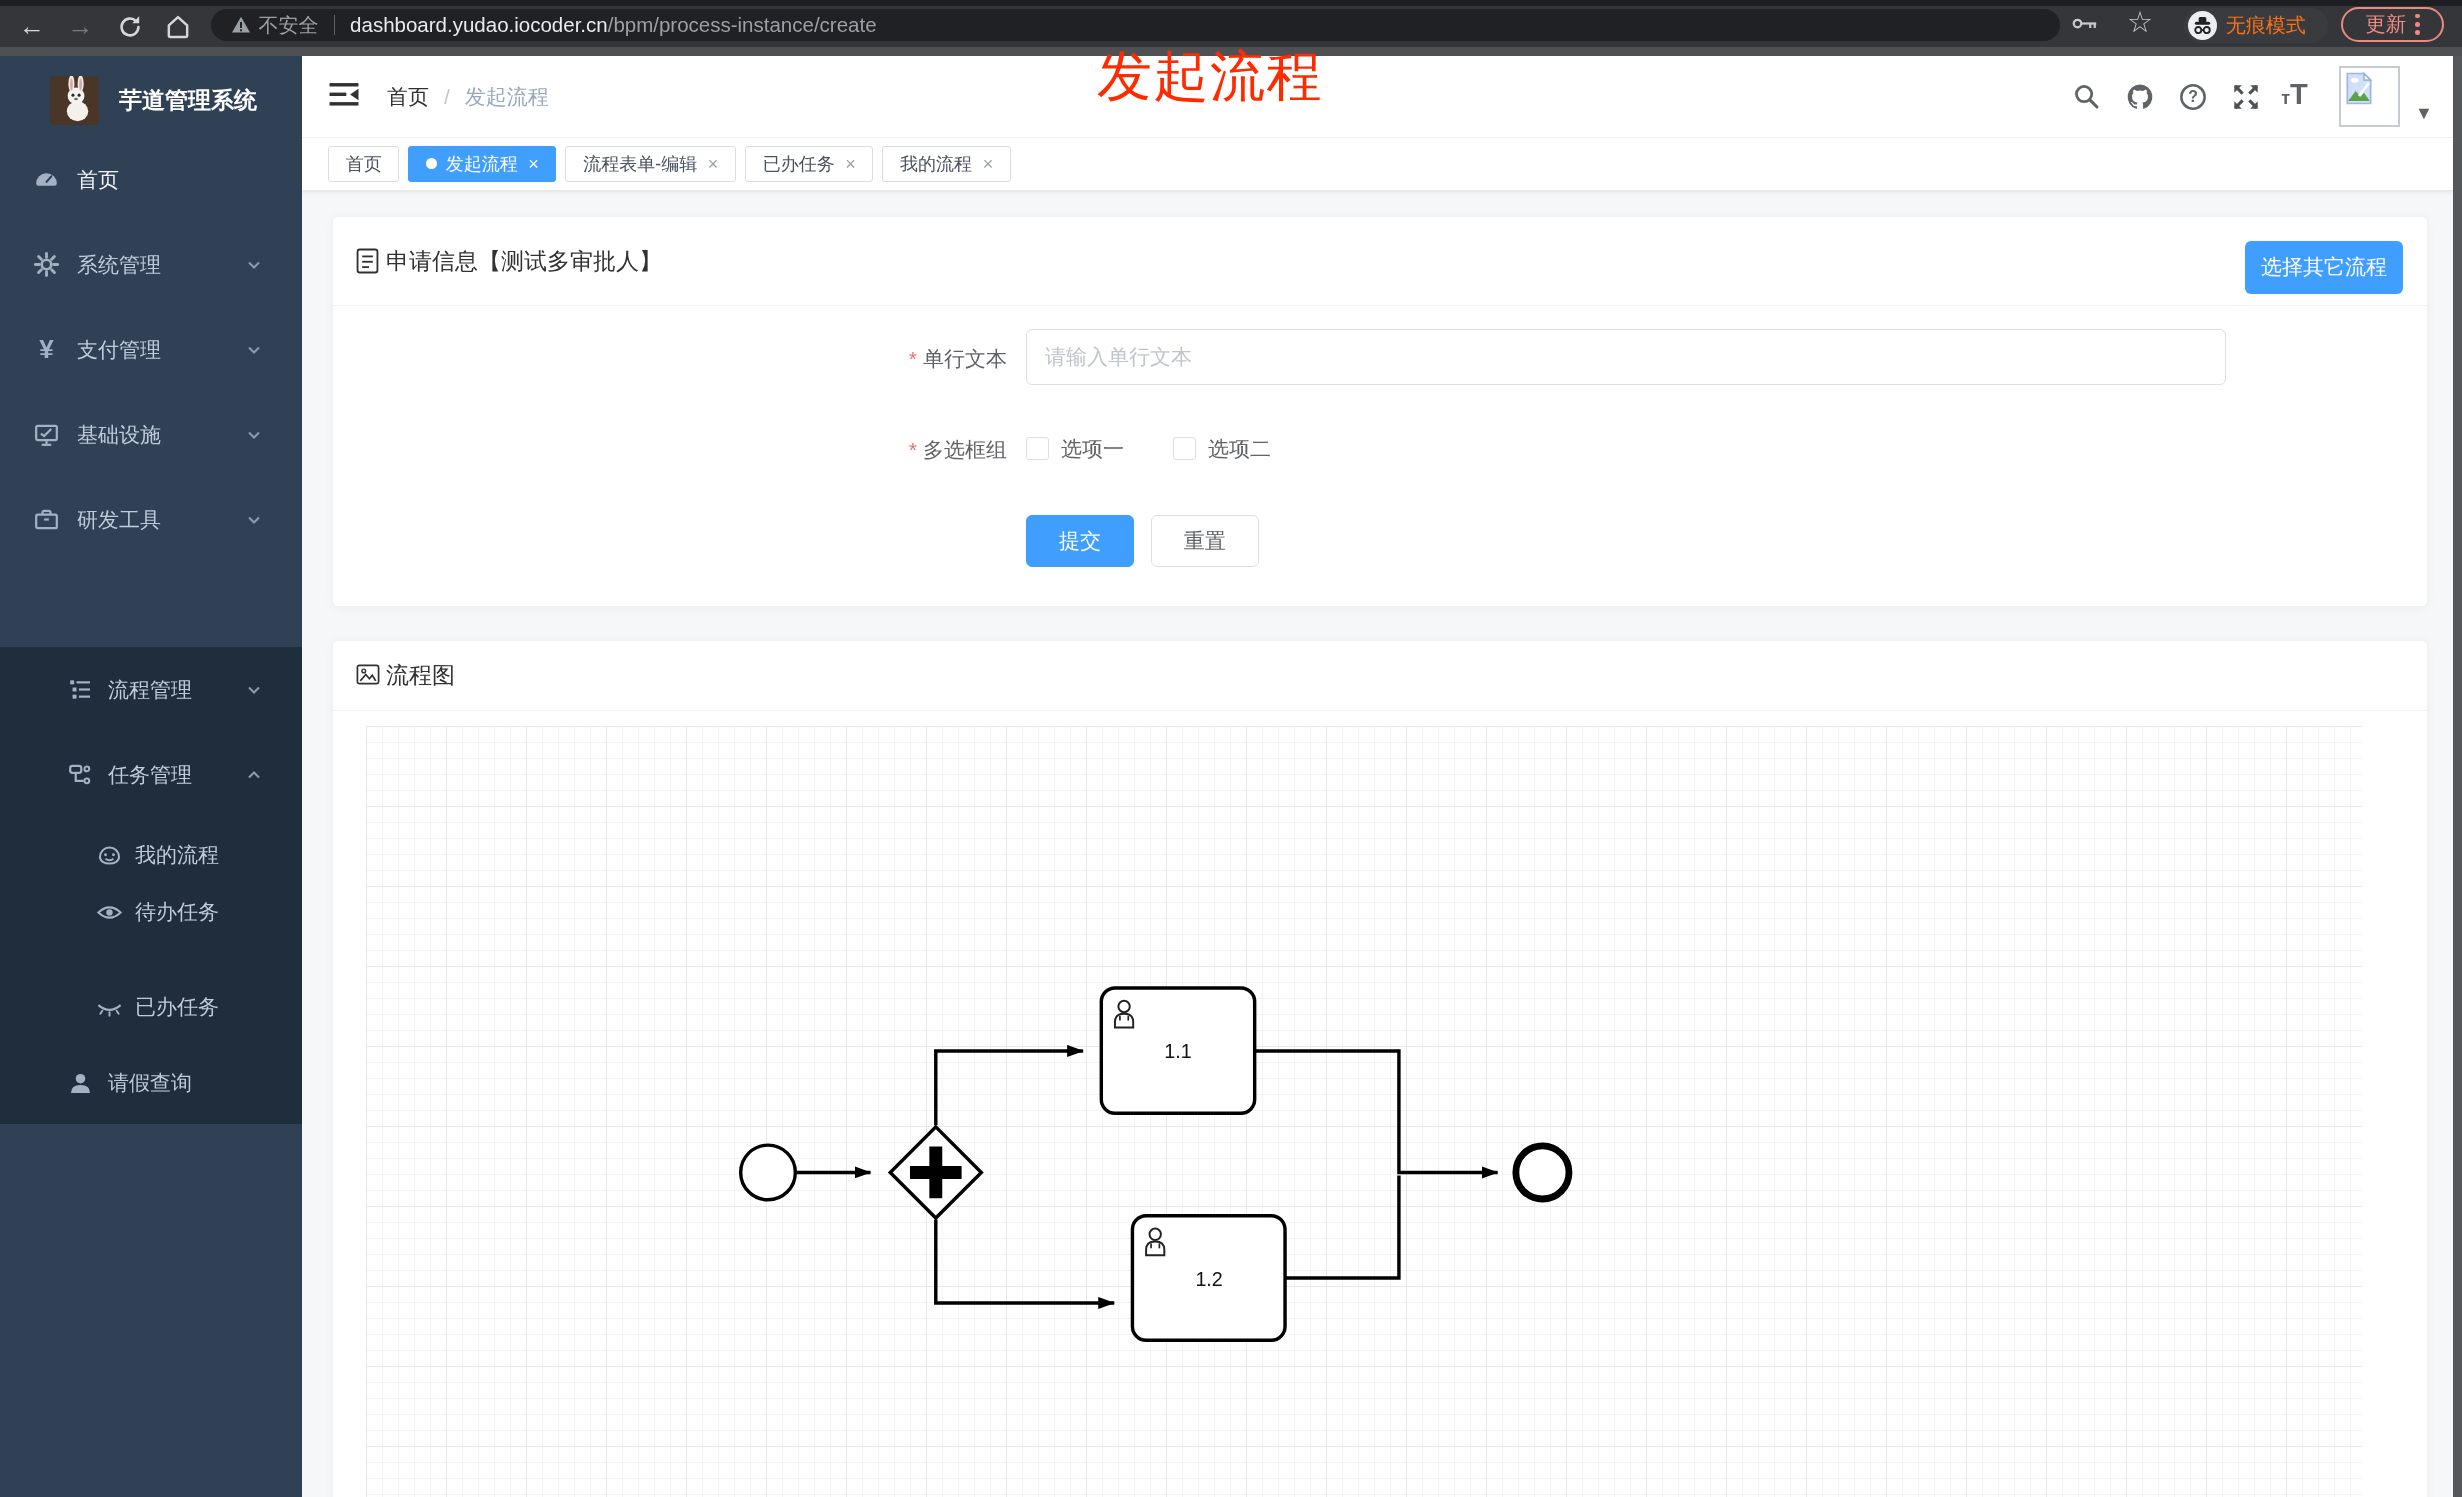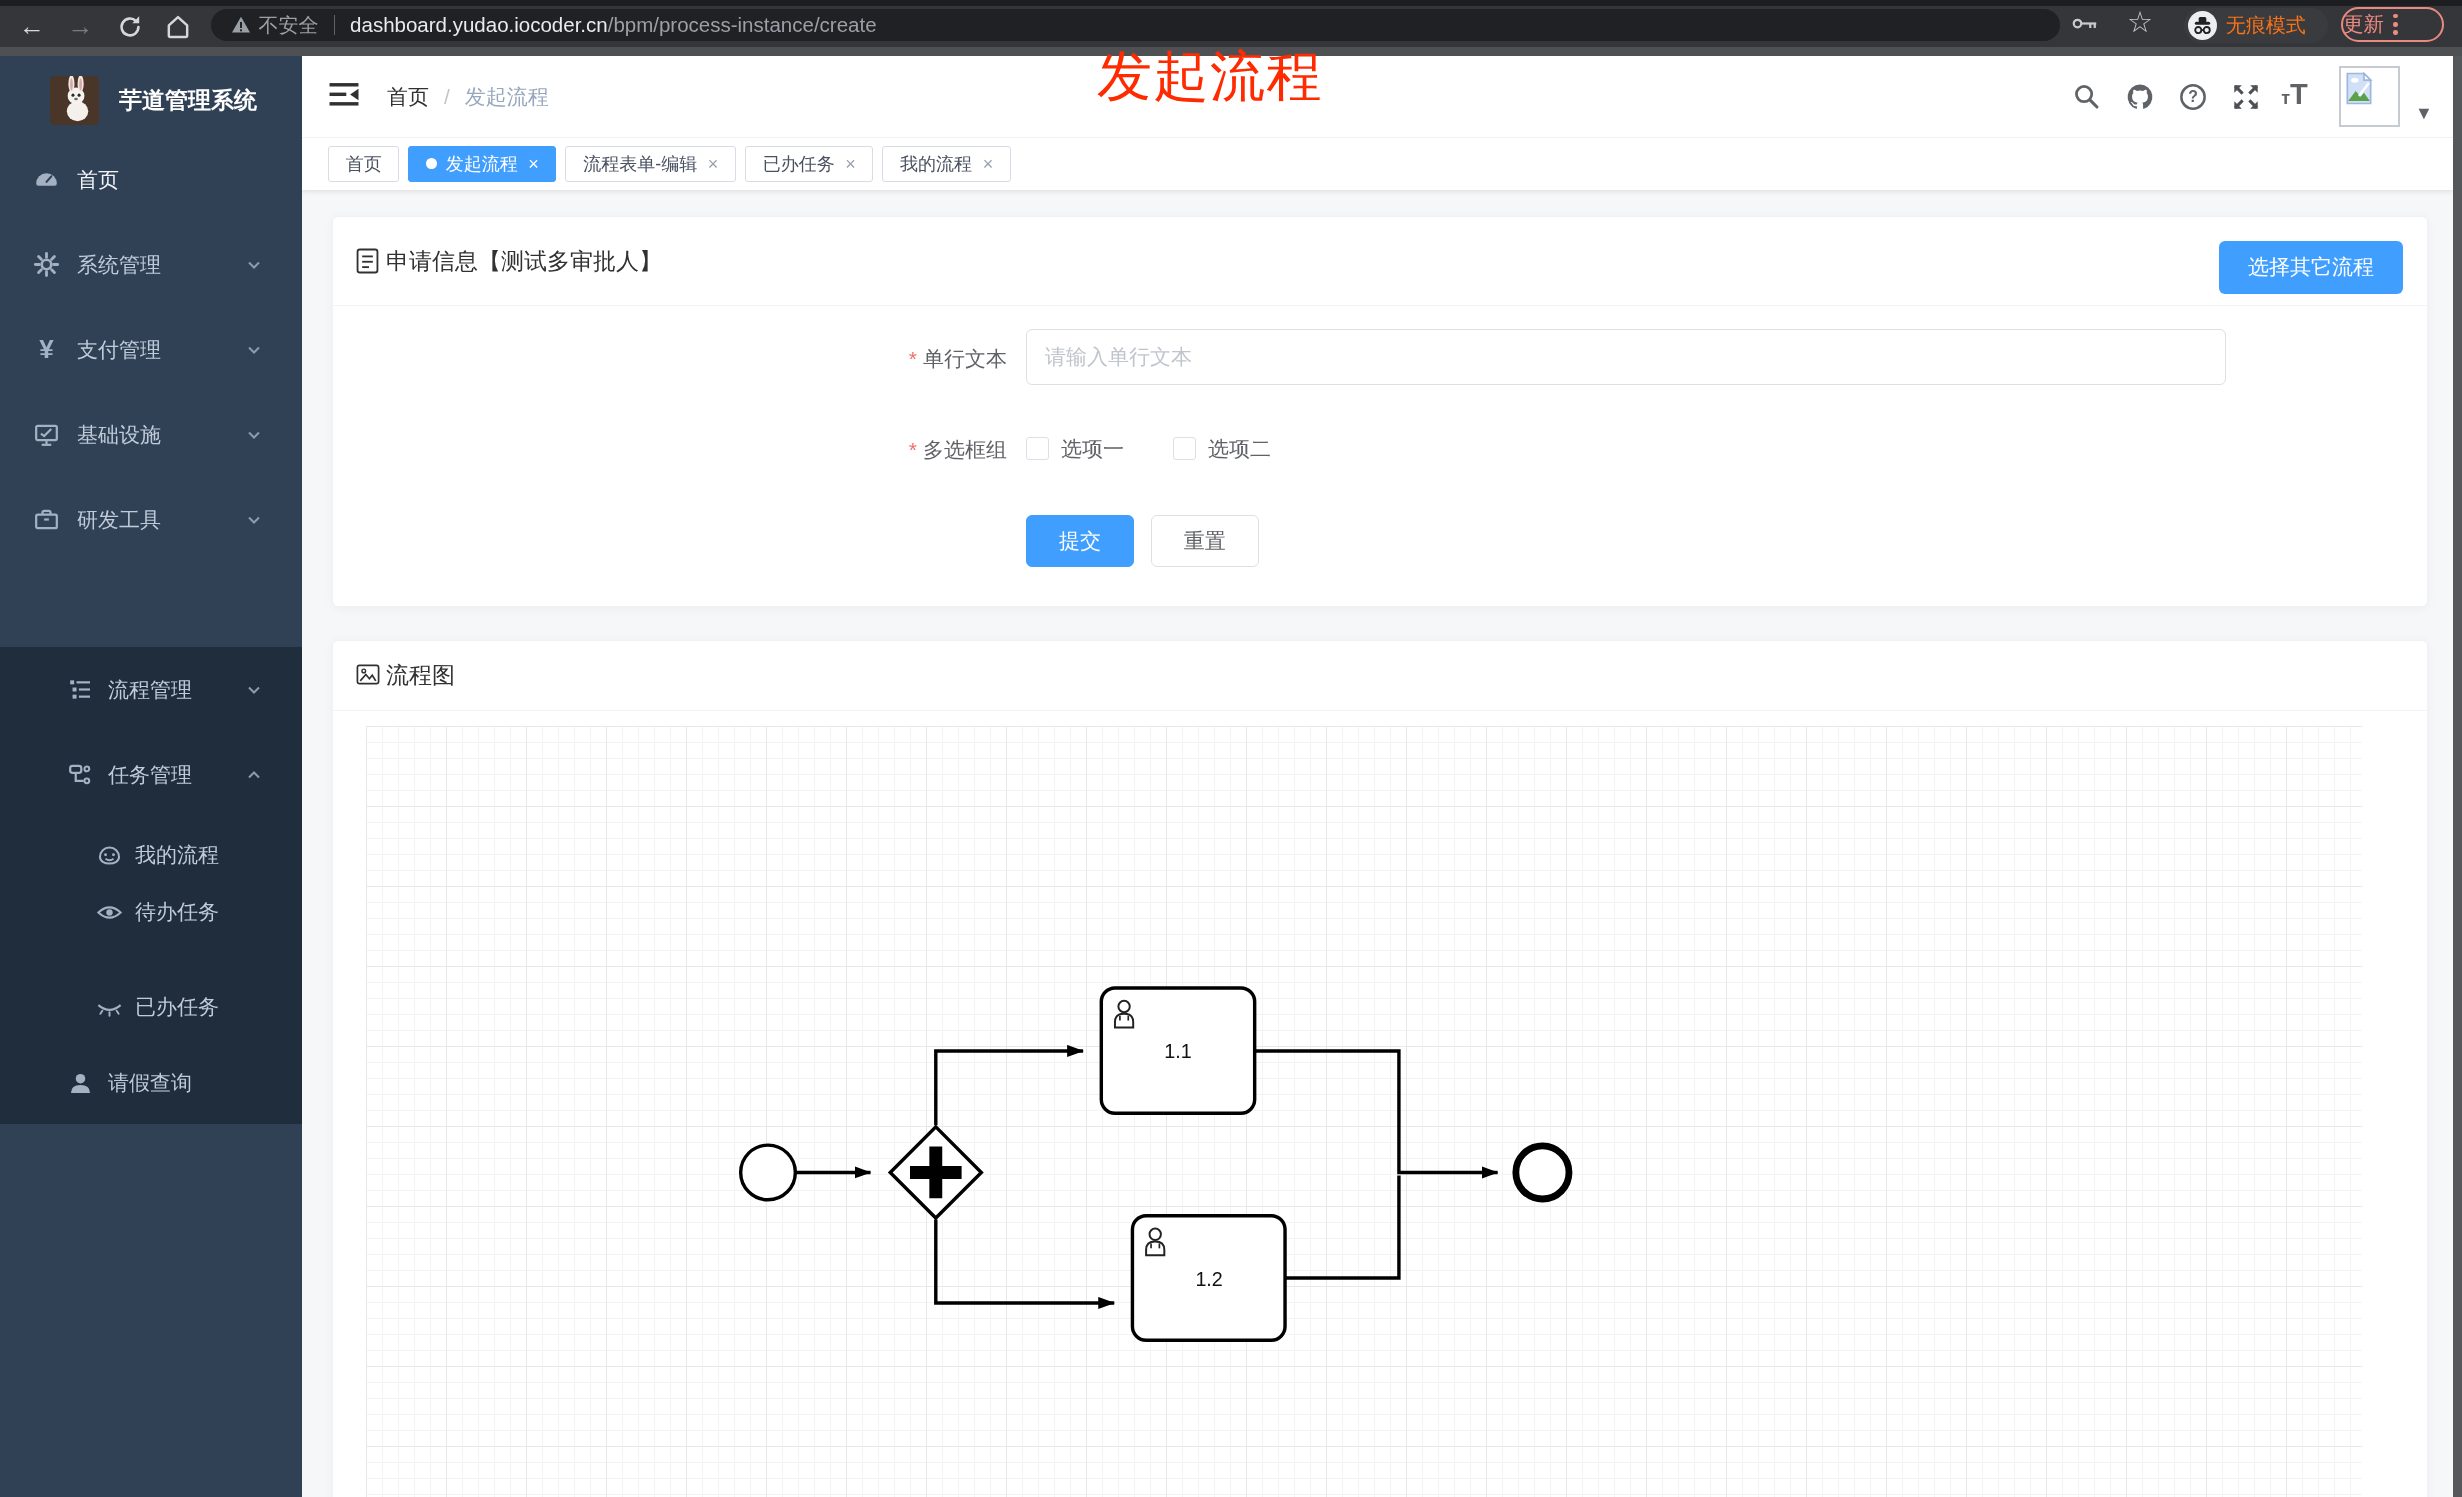--- a/index.html
+++ b/index.html
@@ -19,21 +19,21 @@
   .omni-div{width:1.5px;height:20px;background:#5f6368;margin:0 15px;}
   .omni-host{color:#e8eaed;font-size:20.5px;}
   .omni-path{color:#9aa0a6;font-size:20.5px;}
   .key-ico{position:absolute;left:2072px;top:16px;}
   .star-ico{position:absolute;left:2127px;top:4.6px;color:#c8cacc;font-size:29px;}
   .incog{position:absolute;left:2184px;top:7.6px;width:144px;height:35px;border-radius:17.5px;background:#3a3b3f;
          display:flex;align-items:center;padding-left:3.8px;box-sizing:border-box;}
   .incog-circle{width:29px;height:29px;border-radius:50%;background:#eceff1;display:flex;align-items:center;justify-content:center;}
   .incog-label{color:#f97316;font-size:20px;margin-left:9px;}
   .update-pill{position:absolute;left:2341px;top:6.8px;width:103px;height:35px;border-radius:18px;
-               border:2.3px solid #e98a80;box-sizing:border-box;display:flex;align-items:center;gap:9px;cursor:pointer;}
+               border:2.3px solid #e98a80;box-sizing:border-box;display:flex;align-items:center;justify-content:center;gap:9px;cursor:pointer;}
   .update-label{color:#f18b80;font-size:20.5px;}
   .kebab{display:flex;flex-direction:column;gap:3.8px;}
   .kebab i{width:4.6px;height:4.6px;border-radius:50%;background:#f18b80;}
   
   .vscroll{position:absolute;right:0;top:56px;width:9px;height:1442px;background:#55585b;z-index:45;}
   
   .annotation{position:absolute;left:1097px;top:47px;font-size:55px;line-height:59px;color:#ff2b00;
               z-index:60;font-weight:500;letter-spacing:1.5px;pointer-events:none;}
   
   .sidebar{position:absolute;left:0;top:56px;width:302px;height:1442px;background:#304156;z-index:30;}
@@ -81,21 +81,21 @@
   .main{position:absolute;left:302px;top:188px;width:2151px;height:1309px;background:#f6f7f9;overflow:hidden;z-index:10;}
   .card{position:absolute;background:#fff;border:1.5px solid #f0f1f5;border-radius:6px;
         box-shadow:0 1.5px 10.6px rgba(0,0,0,0.04);box-sizing:border-box;}
   .card1{left:30px;top:28px;width:2096px;height:391px;}
   .card2{left:30px;top:452px;width:2096px;height:949px;overflow:hidden;}
   .card-head{position:absolute;left:0;top:0;width:100%;border-bottom:1.5px solid #f2f3f7;display:flex;align-items:center;
              padding-left:23px;box-sizing:border-box;color:#303133;font-size:23px;}
   .card1 .card-head{height:89px;}
   .card2 .card-head{height:70px;}
   .card-head .cico{width:24px;height:26px;margin-right:6px;color:#303133;}
-  .choose-btn{position:absolute;right:24px;top:23.5px;height:53px;padding:0 29px;background:#409eff;color:#fff;
+  .choose-btn{position:absolute;right:24px;top:23.5px;height:53px;padding:0 16px;background:#409eff;color:#fff;
               font-size:21px;border:none;border-radius:6px;display:flex;align-items:center;cursor:pointer;}
   
   .f-label{position:absolute;left:0;width:674px;text-align:right;font-size:21px;color:#606266;white-space:nowrap;}
   .f-label .req{color:#f56c6c;margin-right:6px;}
   .row1-label{top:128px;}
   .row2-label{top:219px;}
   .f-input{position:absolute;left:693px;top:112px;width:1200px;height:56px;border:1.5px solid #dcdfe6;border-radius:6px;
            box-sizing:border-box;font-size:21px;padding:0 18px;color:#303133;outline:none;background:#fff;
            font-family:"Liberation Sans","DejaVu Sans",sans-serif;}
   .f-input::placeholder{color:#c0c4cc;}

